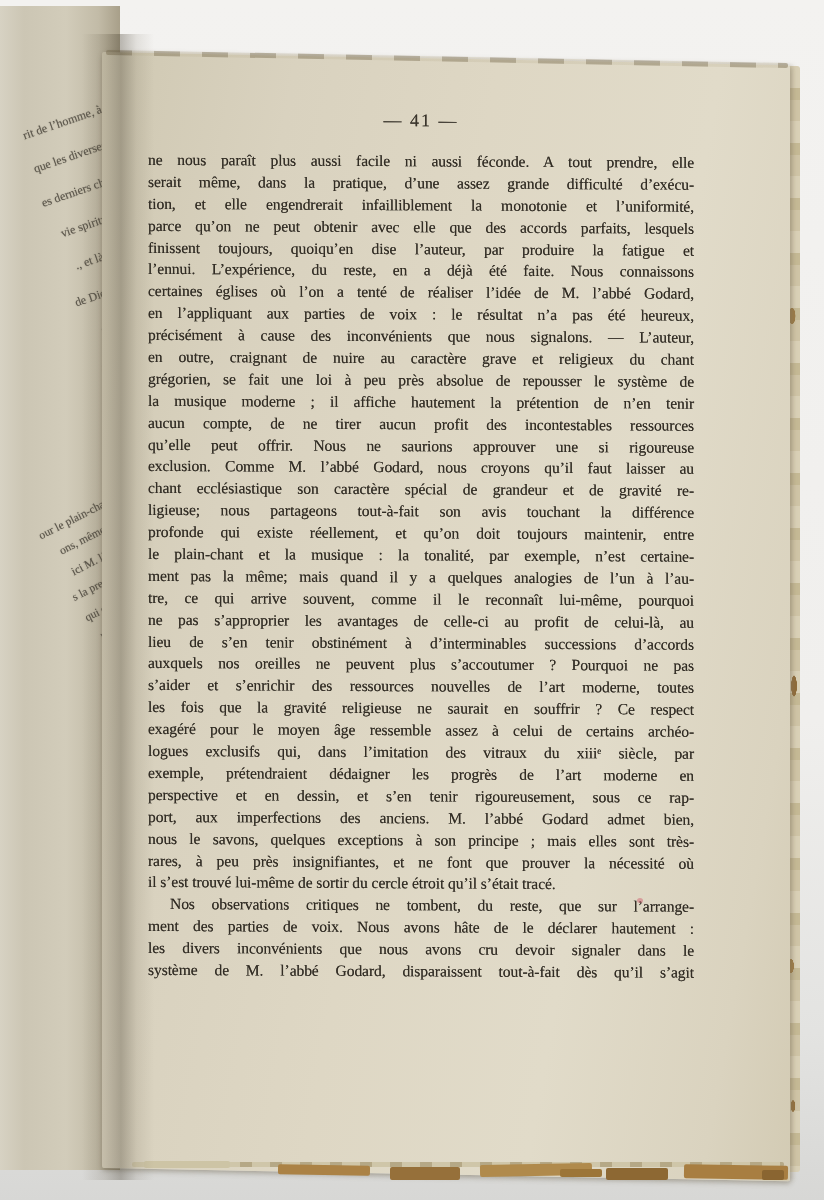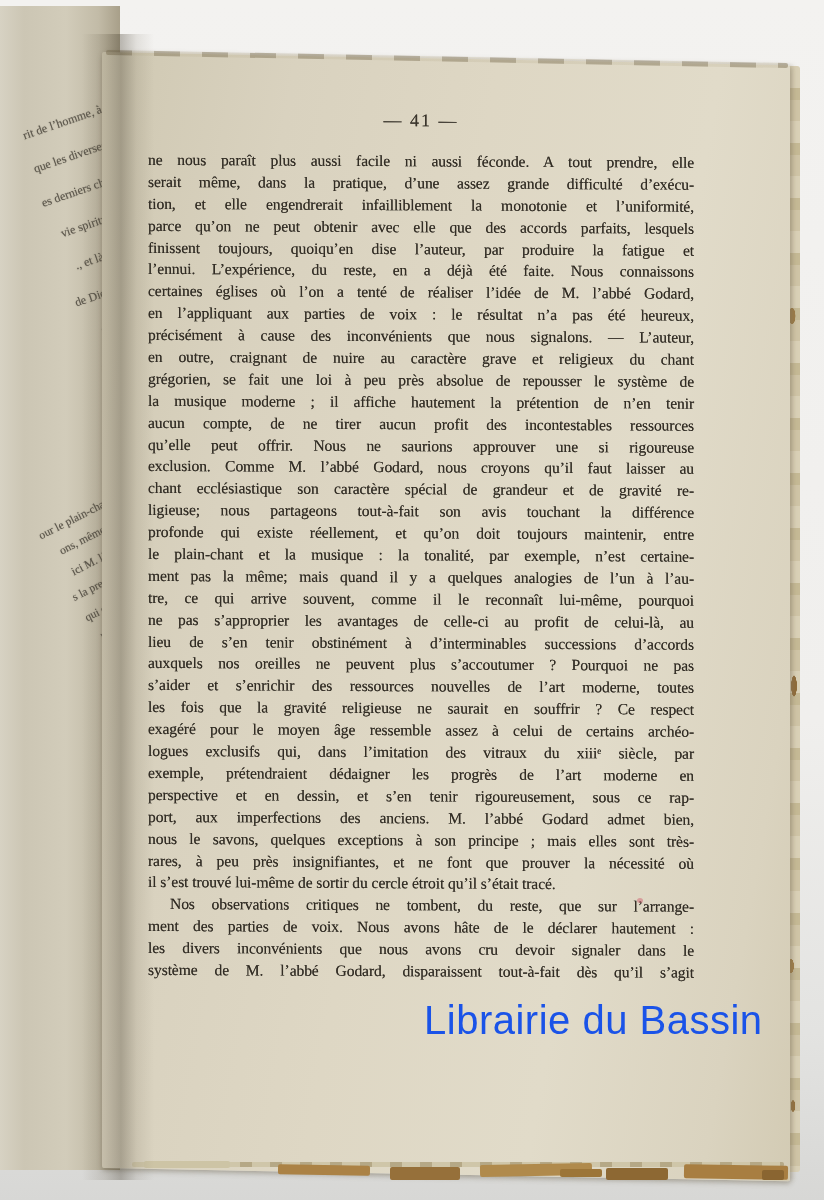--- a/index.html
+++ b/index.html
@@ -206,15 +206,14 @@
     <i></i>
     <i></i>
     <i></i>
     <i></i>
     <i></i>
     <i></i>
   </div>
 
   <div class="paper-stain"></div>
 
-  <div class="watermark">Librairie du Bassin</div>
 
 </div>
 
 </body></html>

